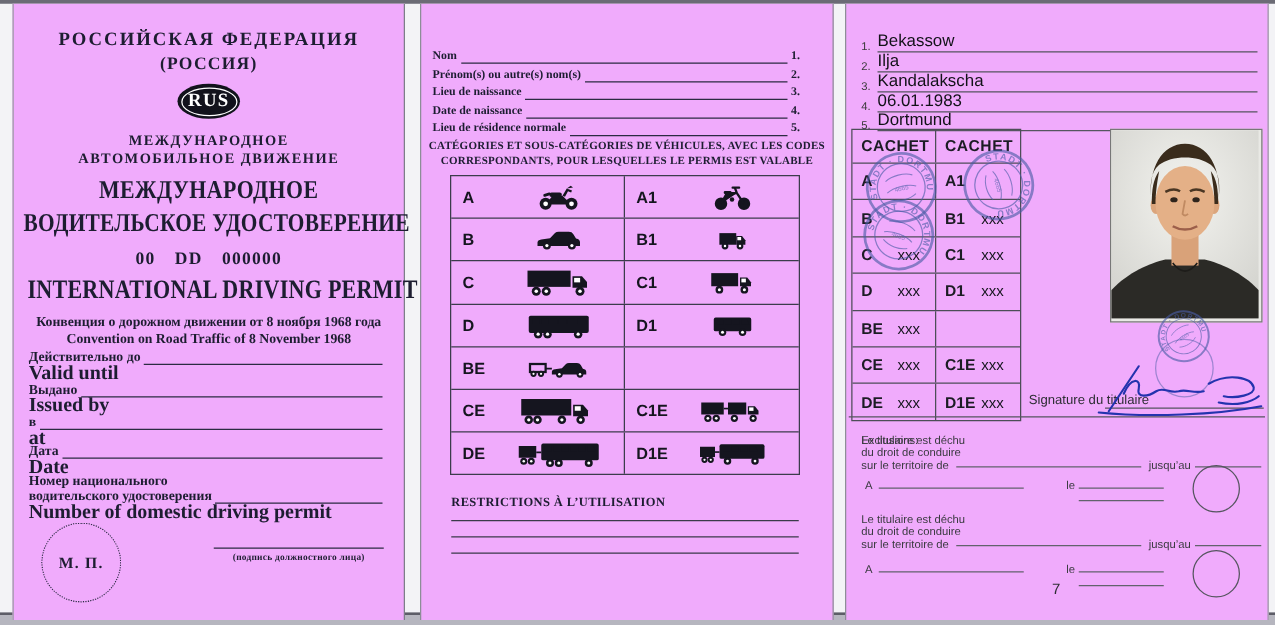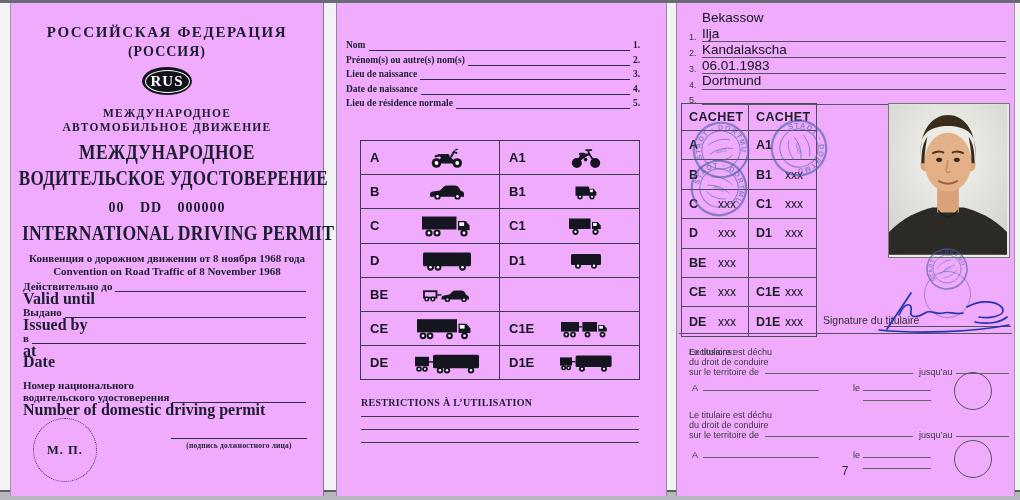--- a/index.html
+++ b/index.html
@@ -61,21 +61,21 @@
   .veh *{fill:#15151f;}
   .veh .w{fill:#fff;}
   .veh .st{fill:none;stroke:#15151f;}
   .m-restr{left:24px;top:394px;font-size:10px;font-weight:bold;letter-spacing:.3px;}
   .m-line{left:24px;width:278px;border-bottom:1.5px solid #3a3a4a;}
 
   
   .page-right{font-family:"Liberation Sans",sans-serif;color:#1c1c24;}
   .hrow{left:12px;right:8px;display:flex;align-items:flex-end;height:15px;}
   .hnum{font-size:9px;color:#3a3a3a;flex:none;width:13px;}
-  .hval{flex:1;border-bottom:1.1px solid #55555f;font-size:13.5px;color:#121218;padding-bottom:16px;}
+  .hval{flex:1;border-bottom:1.1px solid #55555f;font-size:13.5px;color:#121218;padding-bottom:1px;}
   .cachet{left:4px;top:100px;width:136px;border:1.1px solid #4d4d58;box-sizing:border-box;}
   .crow{display:flex;border-top:1px solid #4d4d58;}
   .crow:first-child{border-top:none;}
   .ccell{width:50%;box-sizing:border-box;display:flex;align-items:center;padding-left:7px;}
   .ccell-l{border-right:1px solid #4d4d58;}
   .chead{height:26px;font-size:12.5px;font-weight:700;letter-spacing:.4px;color:#1c1c24;}
   .cbody{height:28.4px;}
   .ccode{min-width:29px;font:700 12.5px "Liberation Sans",sans-serif;}
   .cmark{font-size:12px;color:#15151d;}
   .stamp{position:absolute;color:#4a5da6;opacity:.62;pointer-events:none;}
@@ -147,20 +147,24 @@
       <div class="fld-sub">Issued by</div>
     </div>
     <div class="abs lfields" style="top:329px">
       <div class="fld-row">
           <span class="fld-lab">в</span>
           <i class="ln"></i>
         </div>
       <div class="fld-sub">at</div>
     </div>
     <div class="abs lfields" style="top:352px">
+      <div class="fld-row">
+          <span class="fld-lab">Дата</span>
+          <i class="ln"></i>
+        </div>
       <div class="fld-sub">Date</div>
     </div>
     <div class="abs lfields" style="top:376px">
       <div class="fld-lab">Номер национального</div>
       <div class="fld-row">
           <span class="fld-lab">водительского удостоверения</span>
           <i class="ln"></i>
         </div>
       <div class="fld-sub">Number of domestic driving permit</div>
     </div>
@@ -195,20 +199,24 @@
           <i class="ln"></i>
           <span class="mf-num">4.</span>
         </div>
       <div class="mf-row">
           <span class="mf-lab">Lieu de résidence normale</span>
           <i class="ln"></i>
           <span class="mf-num">5.</span>
         </div>
     </div>
 
+    <div class="abs ctr b m-cat">
+      <div>CATÉGORIES ET SOUS-CATÉGORIES DE VÉHICULES, AVEC LES CODES</div>
+      <div>CORRESPONDANTS, POUR LESQUELLES LE PERMIS EST VALABLE</div>
+    </div>
 
     <div class="abs vtable">
 
       <div class="vrow">
         <div class="vcell vcell-l vbody">
             <span class="vcode">A</span>
           <span class="veh">
               <svg width="34" height="22" viewBox="0 0 34 22">
             <path d="M6.5,16.5 L12,9.5 H20 L27,16.5 Z"></path>
                 <rect x="9.5" y="7" width="10" height="3.6" rx="1.8"></rect>

